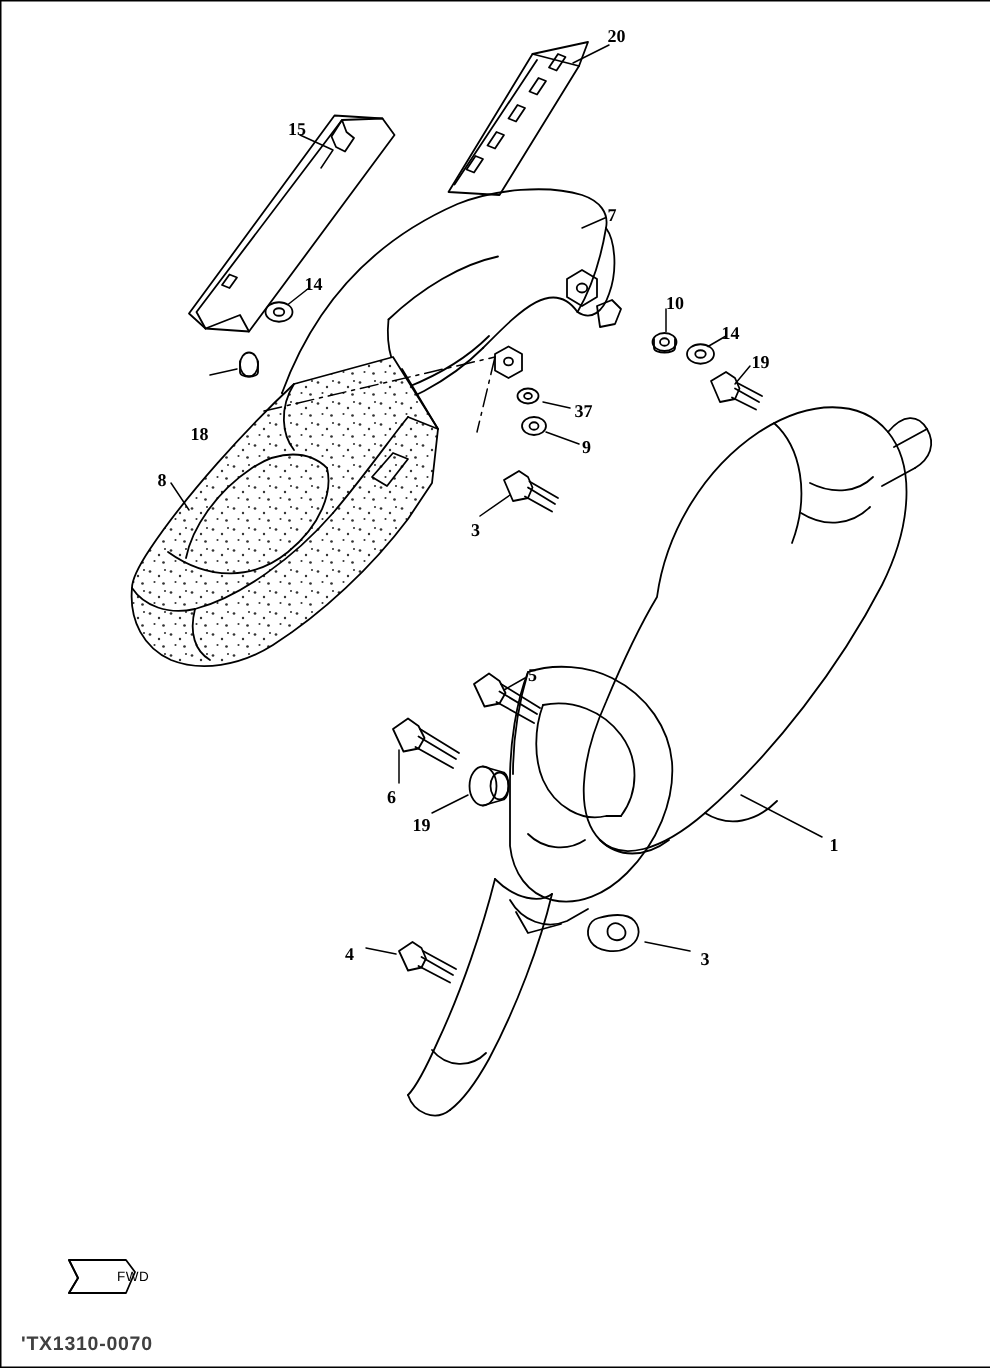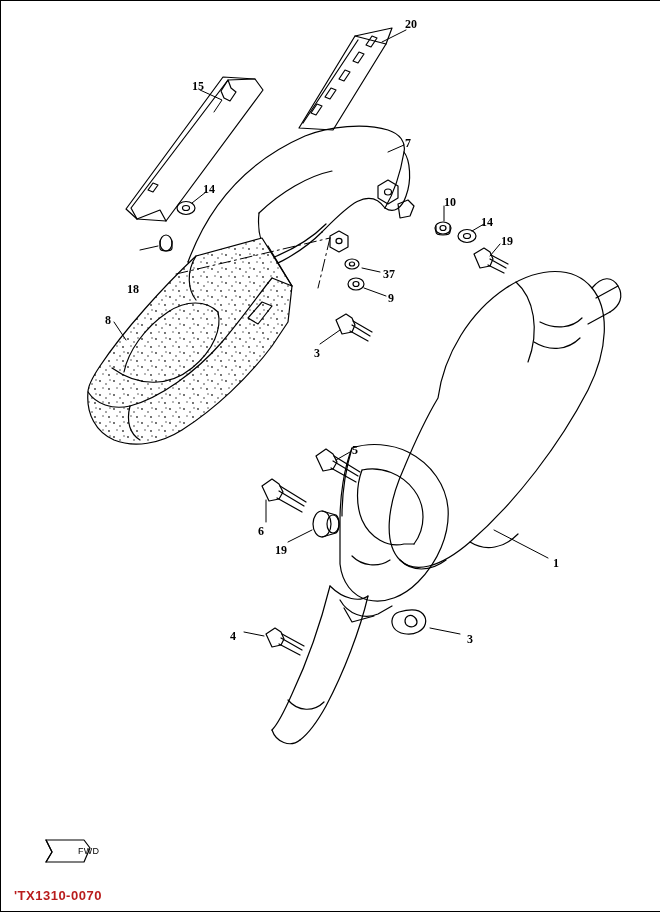--- a/index.html
+++ b/index.html
@@ -34,21 +34,21 @@
     line-height: 1;
   }
   .partcode {
     position: absolute;
     left: 14px;
     top: 888px;
     font-family: "Liberation Sans", sans-serif;
     font-size: 13px;
     font-weight: bold;
     letter-spacing: 0.5px;
-    color: #b91c1c;
+    color: #404040;
   }
   .fwd-label {
     position: absolute;
     left: 50px;
     top: 846px;
     font-family: "Liberation Sans", sans-serif;
     font-size: 9px;
     font-weight: normal;
     color: #000000;
     letter-spacing: 0.3px;

